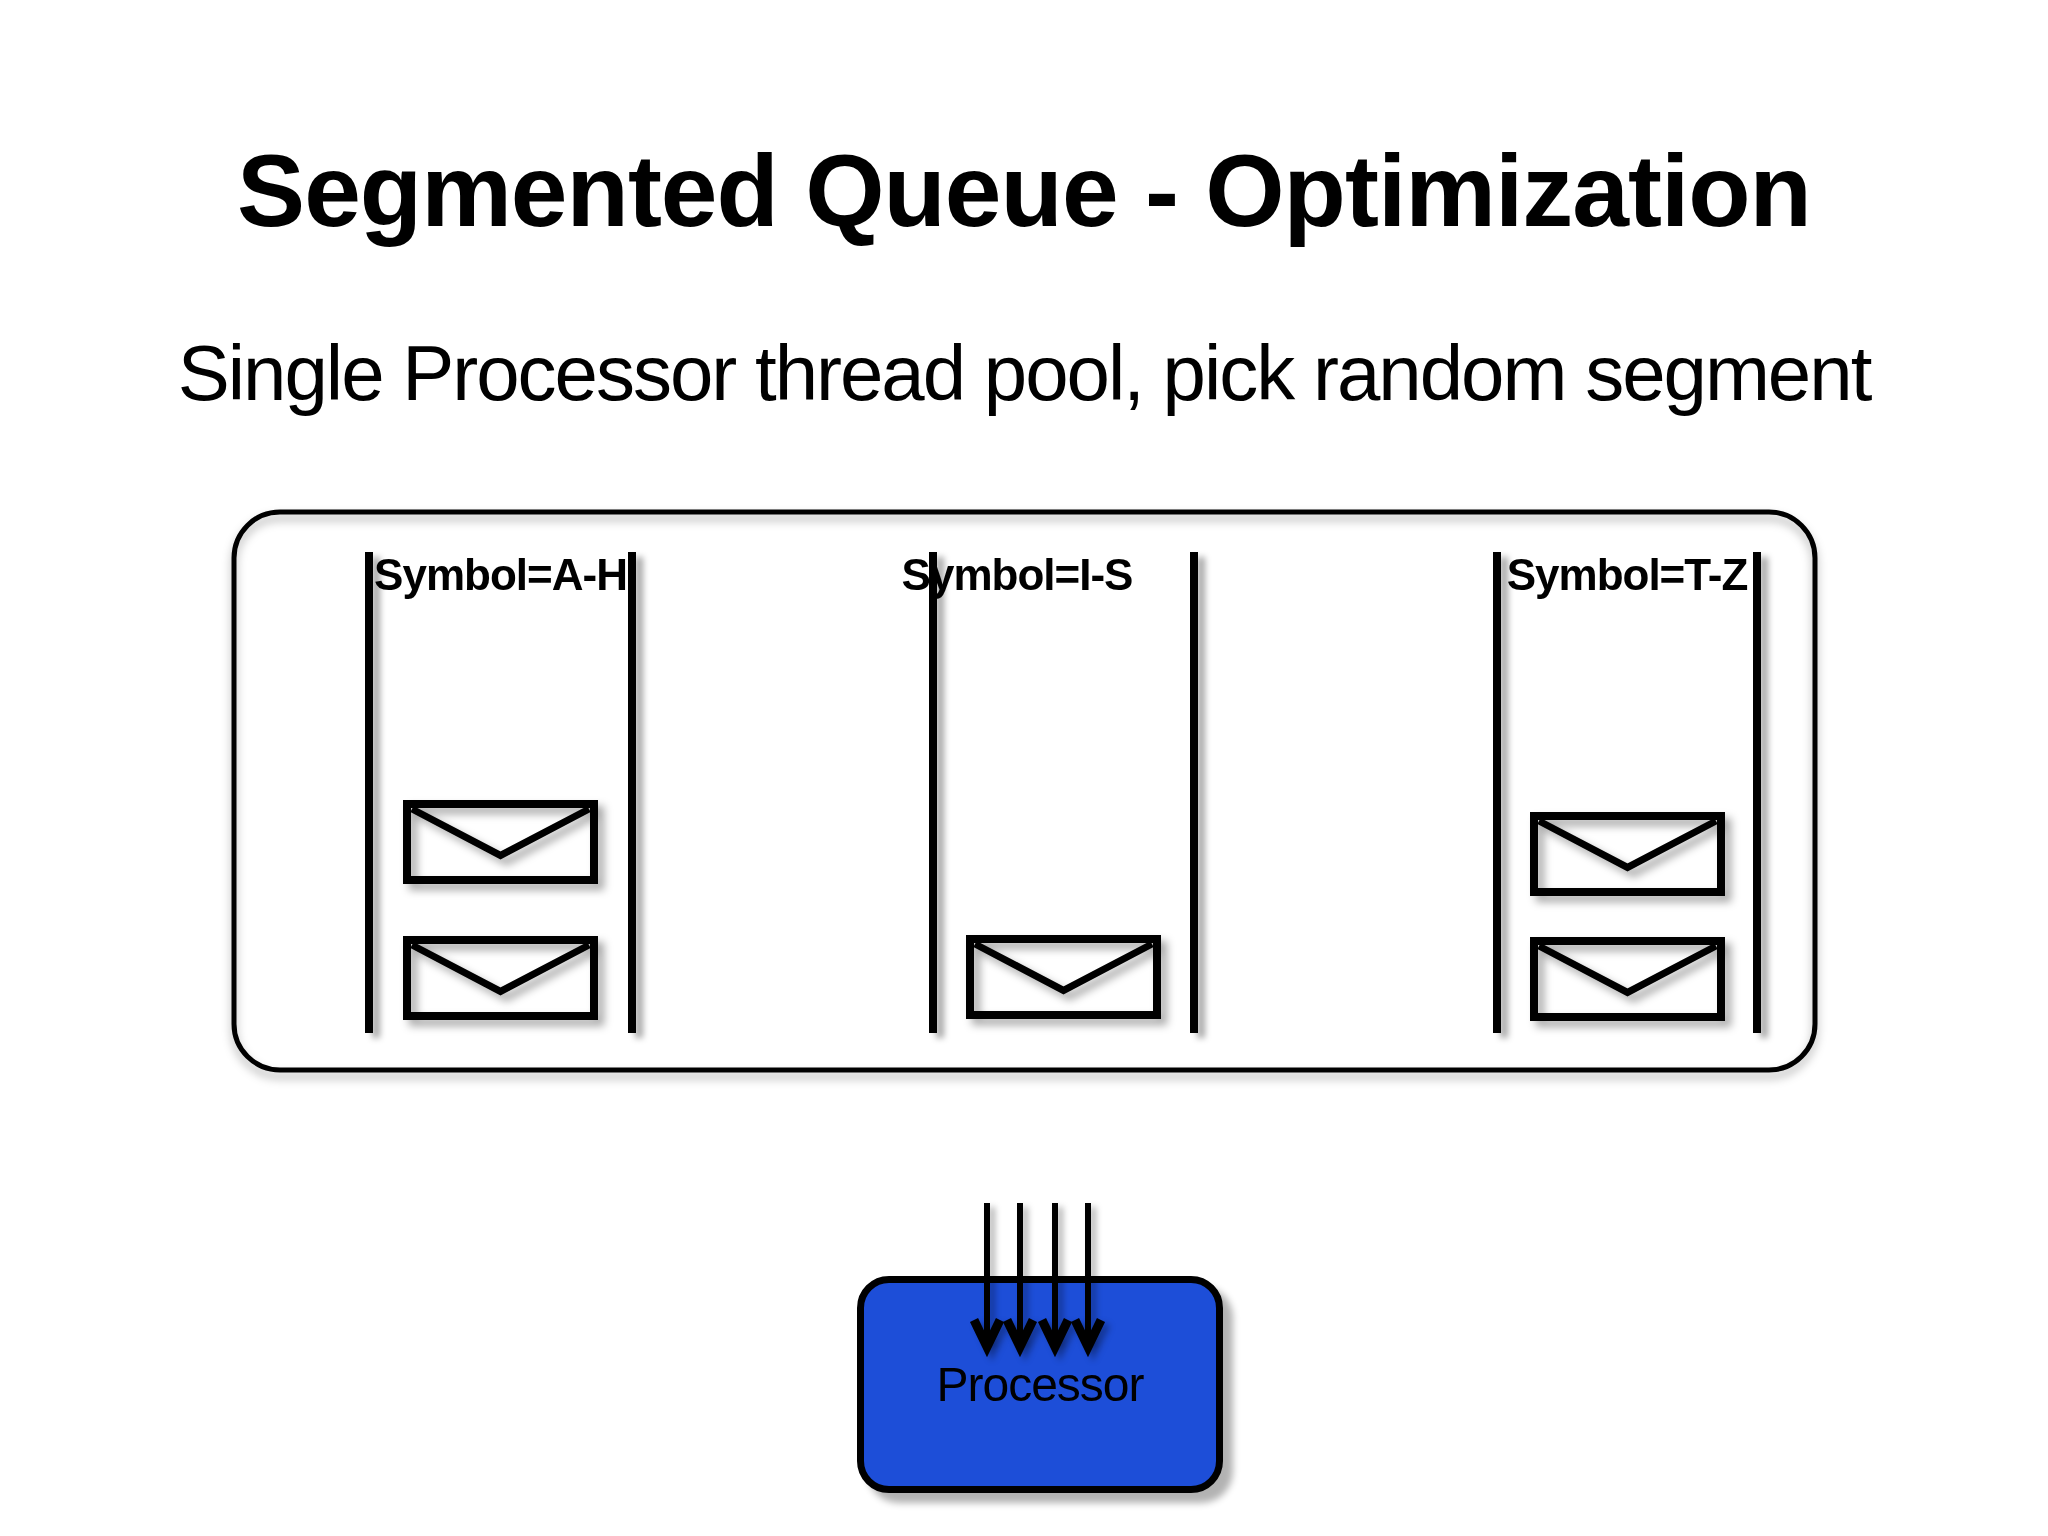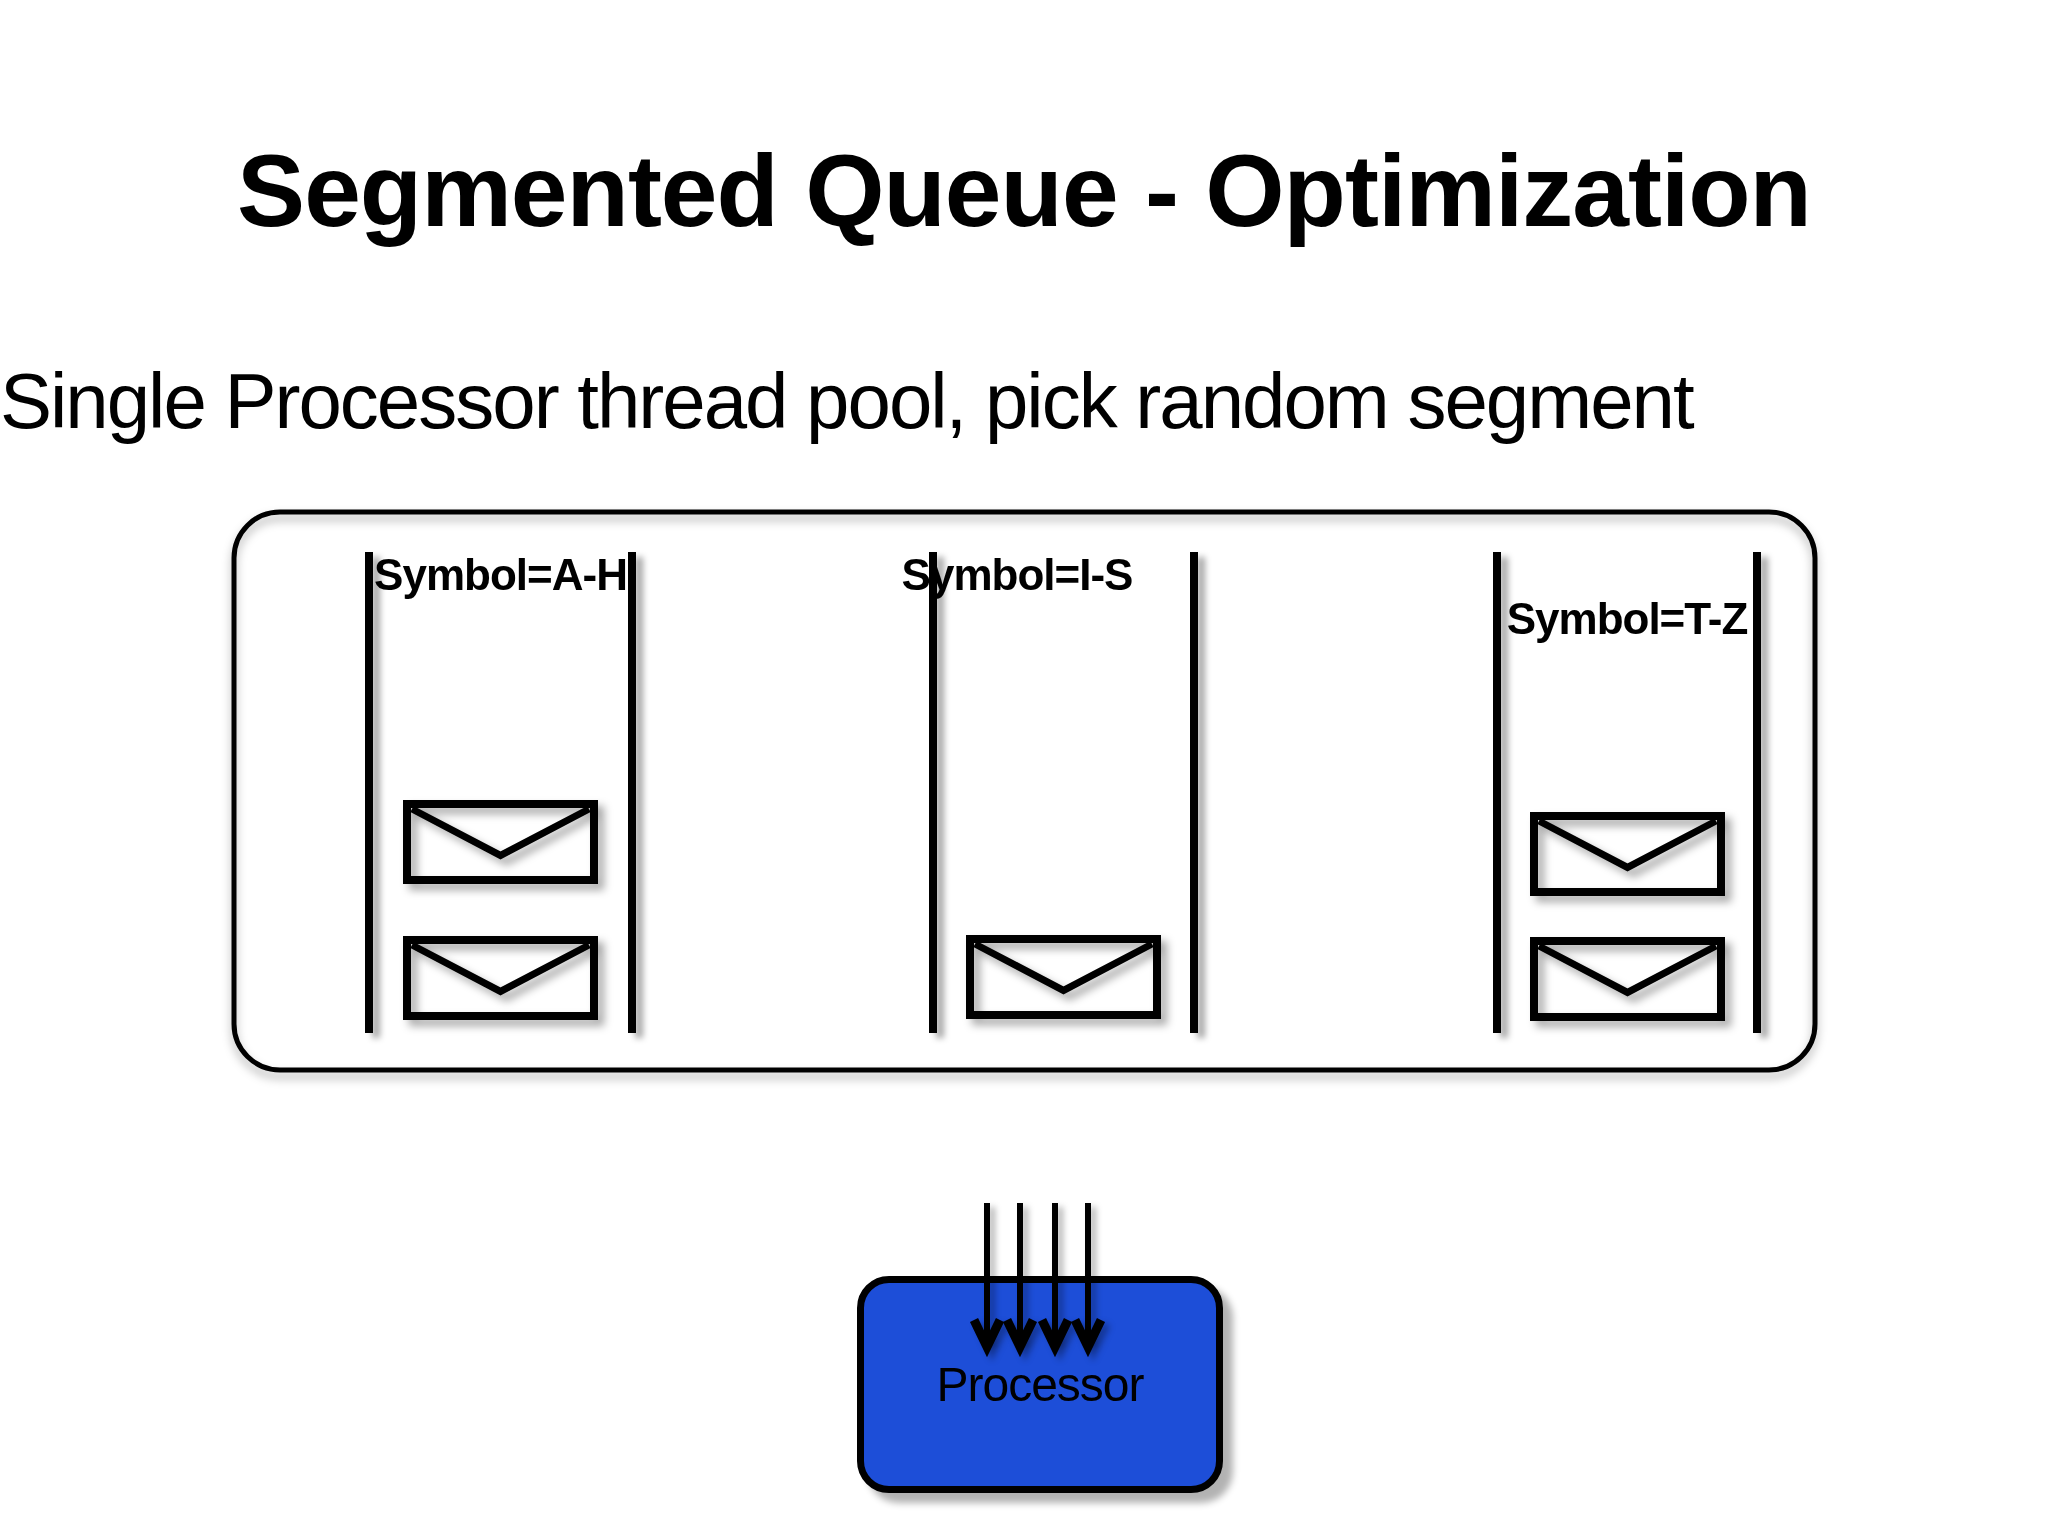--- a/index.html
+++ b/index.html
@@ -21,26 +21,26 @@
     font-size: 102px;
     font-weight: bold;
     letter-spacing: -1px;
     line-height: 1;
     white-space: nowrap;
   }
   .subtitle {
     position: absolute;
     left: 0; top: 334px;
     width: 2048px;
+    text-align: center;
     font-size: 78px;
     font-weight: normal;
     letter-spacing: -2px;
     line-height: 1;
     white-space: nowrap;
-    margin-top: 28px;
   }
   .pool-svg {
     position: absolute;
     left: 224px; top: 502px;
     overflow: visible;
   }
   .pool-rect {
     fill: none;
     stroke: #000;
     stroke-width: 5;
@@ -131,21 +131,21 @@
       </svg>
       <div class="wall" style="left: 929px;"></div>
       <div class="wall" style="left: 1190px;"></div>
       <div class="seg-label" style="left: 1017px;">Symbol=I-S</div>
       <svg class="envelope-svg" width="195" height="84" style="left: 966px; top: 935px;">
         <rect x="4" y="4" width="187" height="76" class="env-shape" stroke-width="8"></rect>
         <polyline points="9,9 97.5,55.440000000000005 186,9" class="env-shape" stroke-width="7"></polyline>
       </svg>
       <div class="wall" style="left: 1493px;"></div>
       <div class="wall" style="left: 1753px;"></div>
-      <div class="seg-label" style="left: 1627px; margin-top: 44px;">Symbol=T-Z</div>
+      <div class="seg-label" style="left: 1627px;">Symbol=T-Z</div>
       <svg class="envelope-svg" width="195" height="84" style="left: 1529.5px; top: 812px;">
         <rect x="4" y="4" width="187" height="76" class="env-shape" stroke-width="8"></rect>
         <polyline points="9,9 97.5,55.440000000000005 186,9" class="env-shape" stroke-width="7"></polyline>
       </svg>
       <svg class="envelope-svg" width="195" height="84" style="left: 1529.5px; top: 937px;">
         <rect x="4" y="4" width="187" height="76" class="env-shape" stroke-width="8"></rect>
         <polyline points="9,9 97.5,55.440000000000005 186,9" class="env-shape" stroke-width="7"></polyline>
       </svg>
     </div>
 

